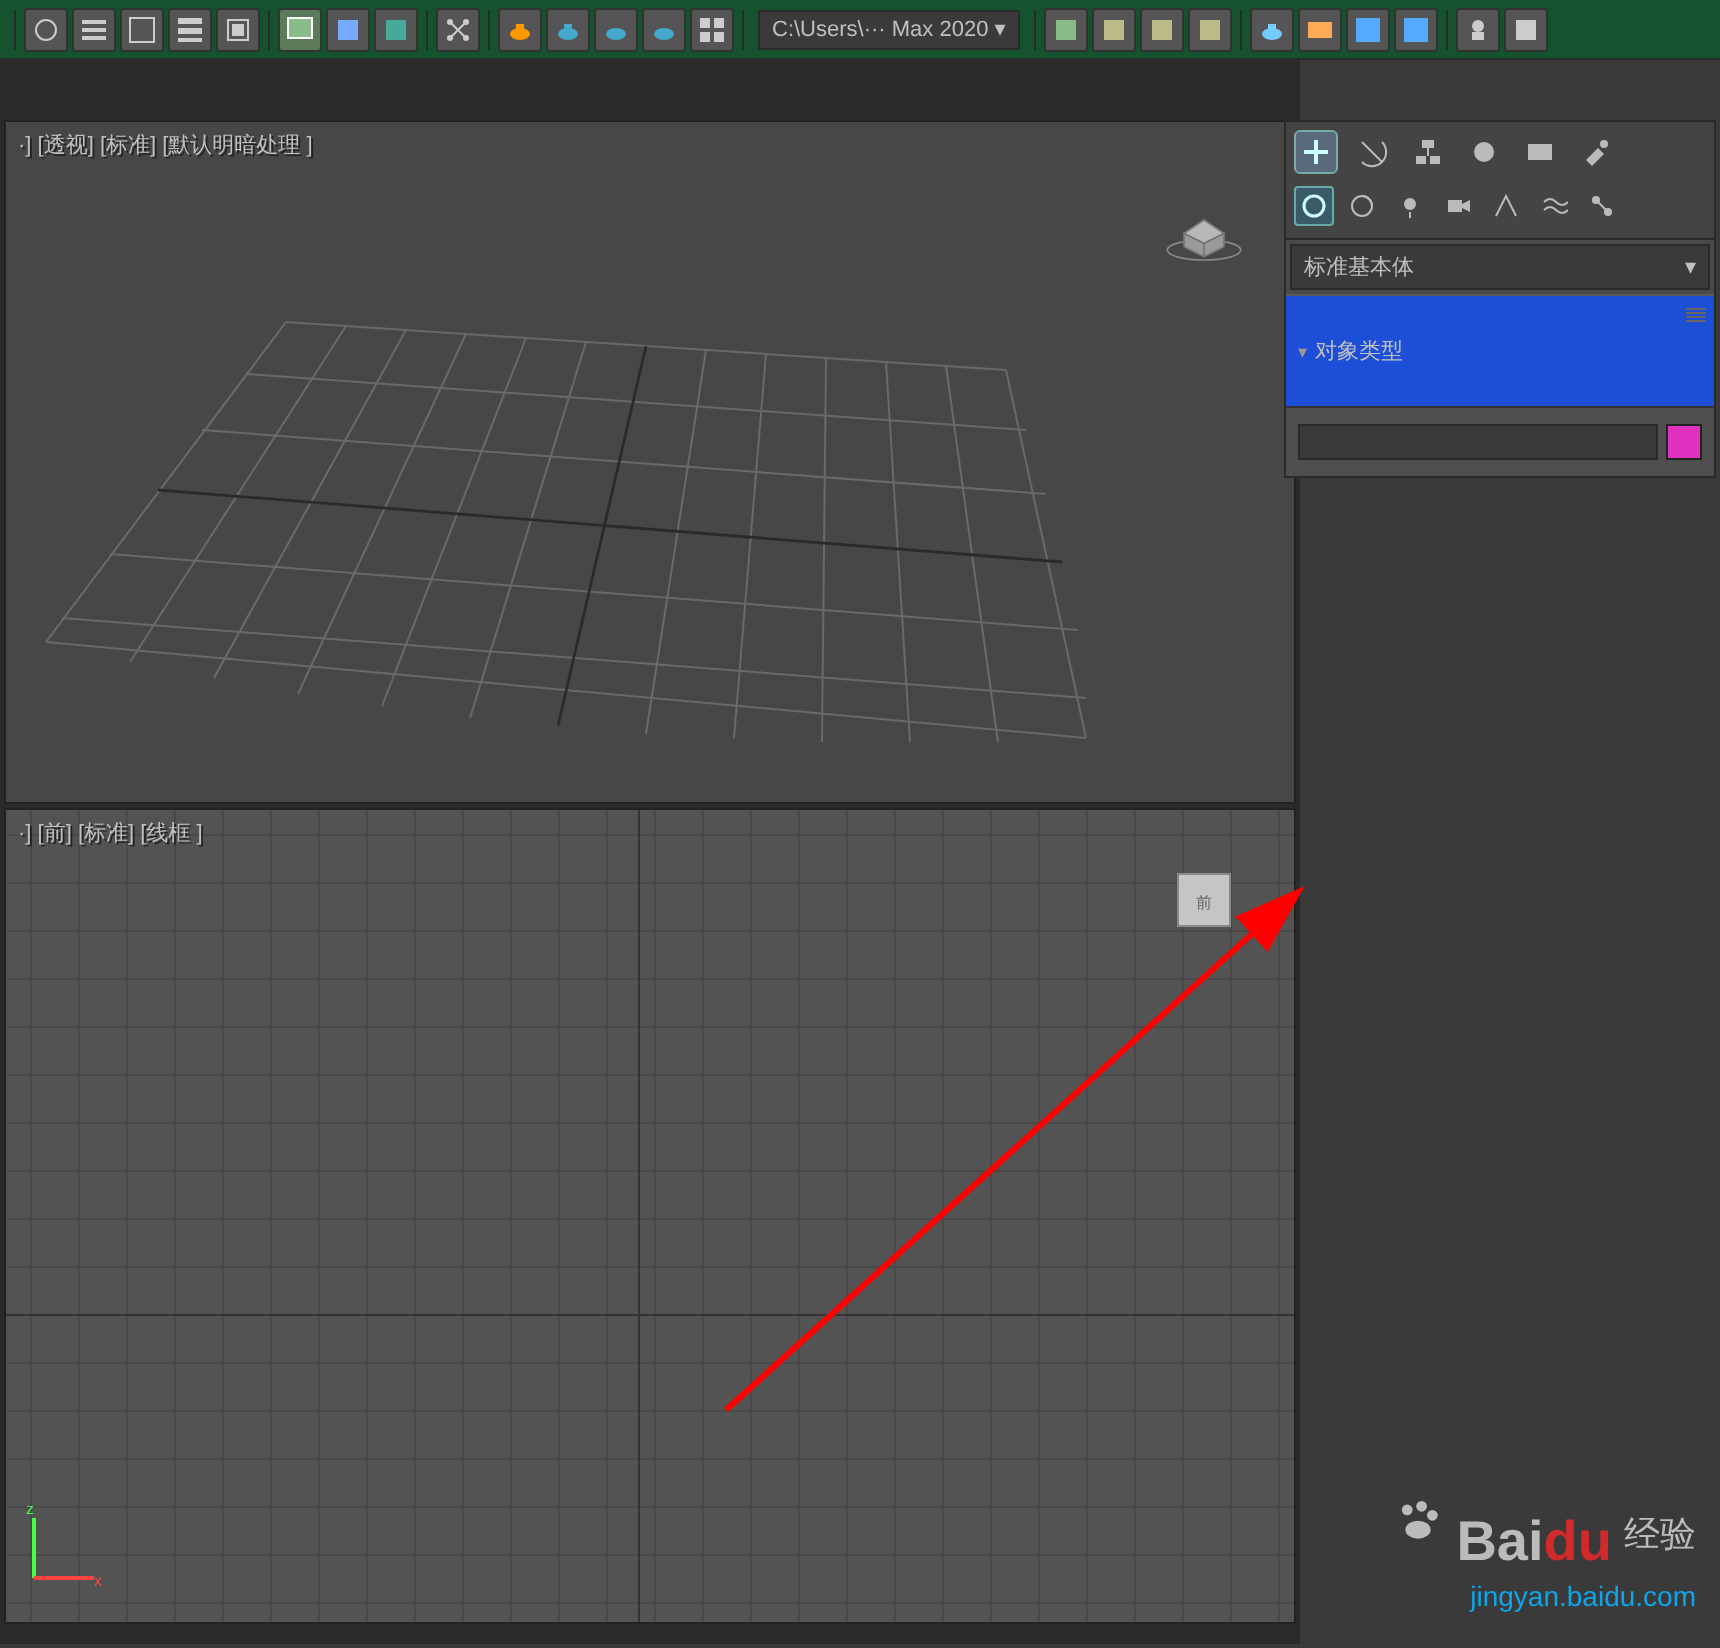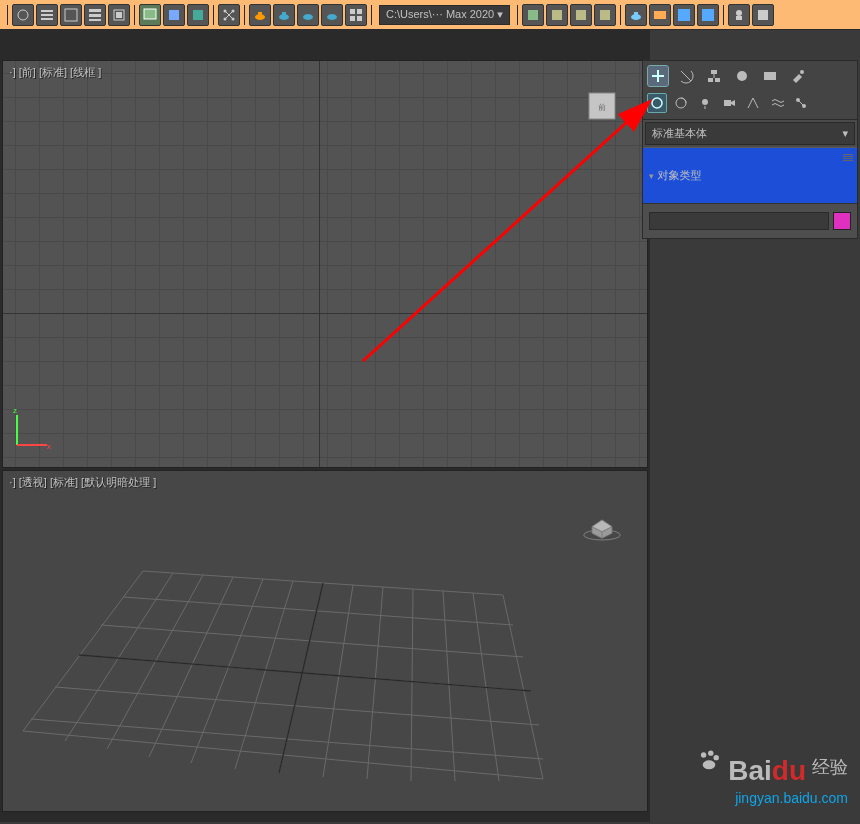--- a/index.html
+++ b/index.html
@@ -8,21 +8,21 @@
   height: 824px;
   background: #3a3a3a;
   font-family: "Microsoft YaHei", sans-serif;
   font-size: 11px;
   color: #c0c0c0;
   overflow: hidden;
   position: relative;
 }
 .toolbar {
   height: 30px;
-  background: #fdba74;
+  background: #14532d;
   border-bottom: 1px solid #2a2a2a;
   display: flex;
   align-items: center;
   padding: 0 4px;
 }
 .toolbar .sep { width: 1px; height: 20px; background: #2a2a2a; margin: 0 3px; }
 .tb-icon {
   width: 22px; height: 22px;
   margin: 0 1px;
   display: flex; align-items: center; justify-content: center;
@@ -369,50 +369,20 @@
       </svg>
     </div>
   <div class="tb-icon">
       <svg viewBox="0 0 16 16">
         <rect x="3" y="3" width="10" height="10" fill="#ccc"></rect>
       </svg>
     </div>
 </div>
 
 <div class="main">
-  <div class="viewport vp-top">
-    <div class="grid-bg"></div>
-    <div class="axis-h"></div>
-    <div class="axis-v"></div>
-    <div class="vp-label">·] [前] [标准] [线框 ]</div>
-    <div class="viewcube">
-      <svg viewBox="0 0 50 50">
-          <rect x="12" y="12" width="26" height="26" fill="#c5c5c5" stroke="#888"></rect>
-          <text x="25" y="29" font-size="8" fill="#666" text-anchor="middle">前</text>
-        </svg>
-    </div>
-    <div class="gizmo">
-      <svg viewBox="0 0 40 40">
-        <line x1="4" y1="36" x2="4" y2="6" stroke="#4f4" stroke-width="2"></line>
-        <line x1="4" y1="36" x2="34" y2="36" stroke="#f44" stroke-width="2"></line>
-        <text x="0" y="4" font-size="8" fill="#4f4">z</text>
-        <text x="34" y="40" font-size="8" fill="#f44">x</text>
-      </svg>
-    </div>
-
-    <svg class="arrow-annot" style="left:350px; top:30px;" width="310" height="280">
-      <defs>
-          <marker id="ah" markerWidth="12" markerHeight="12" refX="10" refY="4" orient="auto">
-            <path d="M0,0 L12,4 L0,8 Z" fill="#f00"></path>
-          </marker>
-        </defs>
-      <line x1="10" y1="270" x2="295" y2="12" stroke="#f00" stroke-width="3" marker-end="url(#ah)"></line>
-    </svg>
-  </div>
-
   <div class="viewport vp-bottom">
     <div class="vp-label">·] [透视] [标准] [默认明暗处理 ]</div>
     <div class="viewcube" style="right:20px; top:24px;">
       <svg viewBox="0 0 60 60">
         <ellipse cx="30" cy="48" rx="22" ry="6" fill="none" stroke="#888"></ellipse>
         <path d="M18 38 L30 30 L42 38 L42 46 L30 52 L18 46 Z" fill="#9a9a9a" stroke="#777"></path>
         <path d="M18 38 L30 44 L42 38 M30 44 L30 52" stroke="#777" fill="none"></path>
         <path d="M18 38 L30 30 L42 38 L30 44 Z" fill="#b8b8b8" stroke="#777"></path>
       </svg>
     </div>
@@ -439,20 +409,50 @@
         <line x1="52" y1="216" x2="536" y2="254"></line>
         <line x1="28" y1="248" x2="540" y2="288"></line>
         <line x1="20" y1="260" x2="540" y2="308"></line>
       </g>
       <g stroke="#2a2a2a" stroke-width="1.4">
         <line x1="320" y1="112" x2="276" y2="302"></line>
         <line x1="76" y1="184" x2="528" y2="220"></line>
       </g>
     </svg>
   </div>
+
+  <div class="viewport vp-top">
+    <div class="grid-bg"></div>
+    <div class="axis-h"></div>
+    <div class="axis-v"></div>
+    <div class="vp-label">·] [前] [标准] [线框 ]</div>
+    <div class="viewcube">
+      <svg viewBox="0 0 50 50">
+          <rect x="12" y="12" width="26" height="26" fill="#c5c5c5" stroke="#888"></rect>
+          <text x="25" y="29" font-size="8" fill="#666" text-anchor="middle">前</text>
+        </svg>
+    </div>
+    <div class="gizmo">
+      <svg viewBox="0 0 40 40">
+        <line x1="4" y1="36" x2="4" y2="6" stroke="#4f4" stroke-width="2"></line>
+        <line x1="4" y1="36" x2="34" y2="36" stroke="#f44" stroke-width="2"></line>
+        <text x="0" y="4" font-size="8" fill="#4f4">z</text>
+        <text x="34" y="40" font-size="8" fill="#f44">x</text>
+      </svg>
+    </div>
+
+    <svg class="arrow-annot" style="left:350px; top:30px;" width="310" height="280">
+      <defs>
+          <marker id="ah" markerWidth="12" markerHeight="12" refX="10" refY="4" orient="auto">
+            <path d="M0,0 L12,4 L0,8 Z" fill="#f00"></path>
+          </marker>
+        </defs>
+      <line x1="10" y1="270" x2="295" y2="12" stroke="#f00" stroke-width="3" marker-end="url(#ah)"></line>
+    </svg>
+  </div>
 </div>
 
 <div class="side-panel">
   <div class="tabrow">
     <div class="tab-icon active">
         <svg width="16" height="16">
           <line x1="8" y1="2" x2="8" y2="14" stroke="#cff" stroke-width="2"></line>
           <line x1="2" y1="8" x2="14" y2="8" stroke="#cff" stroke-width="2"></line>
         </svg>
       </div>

